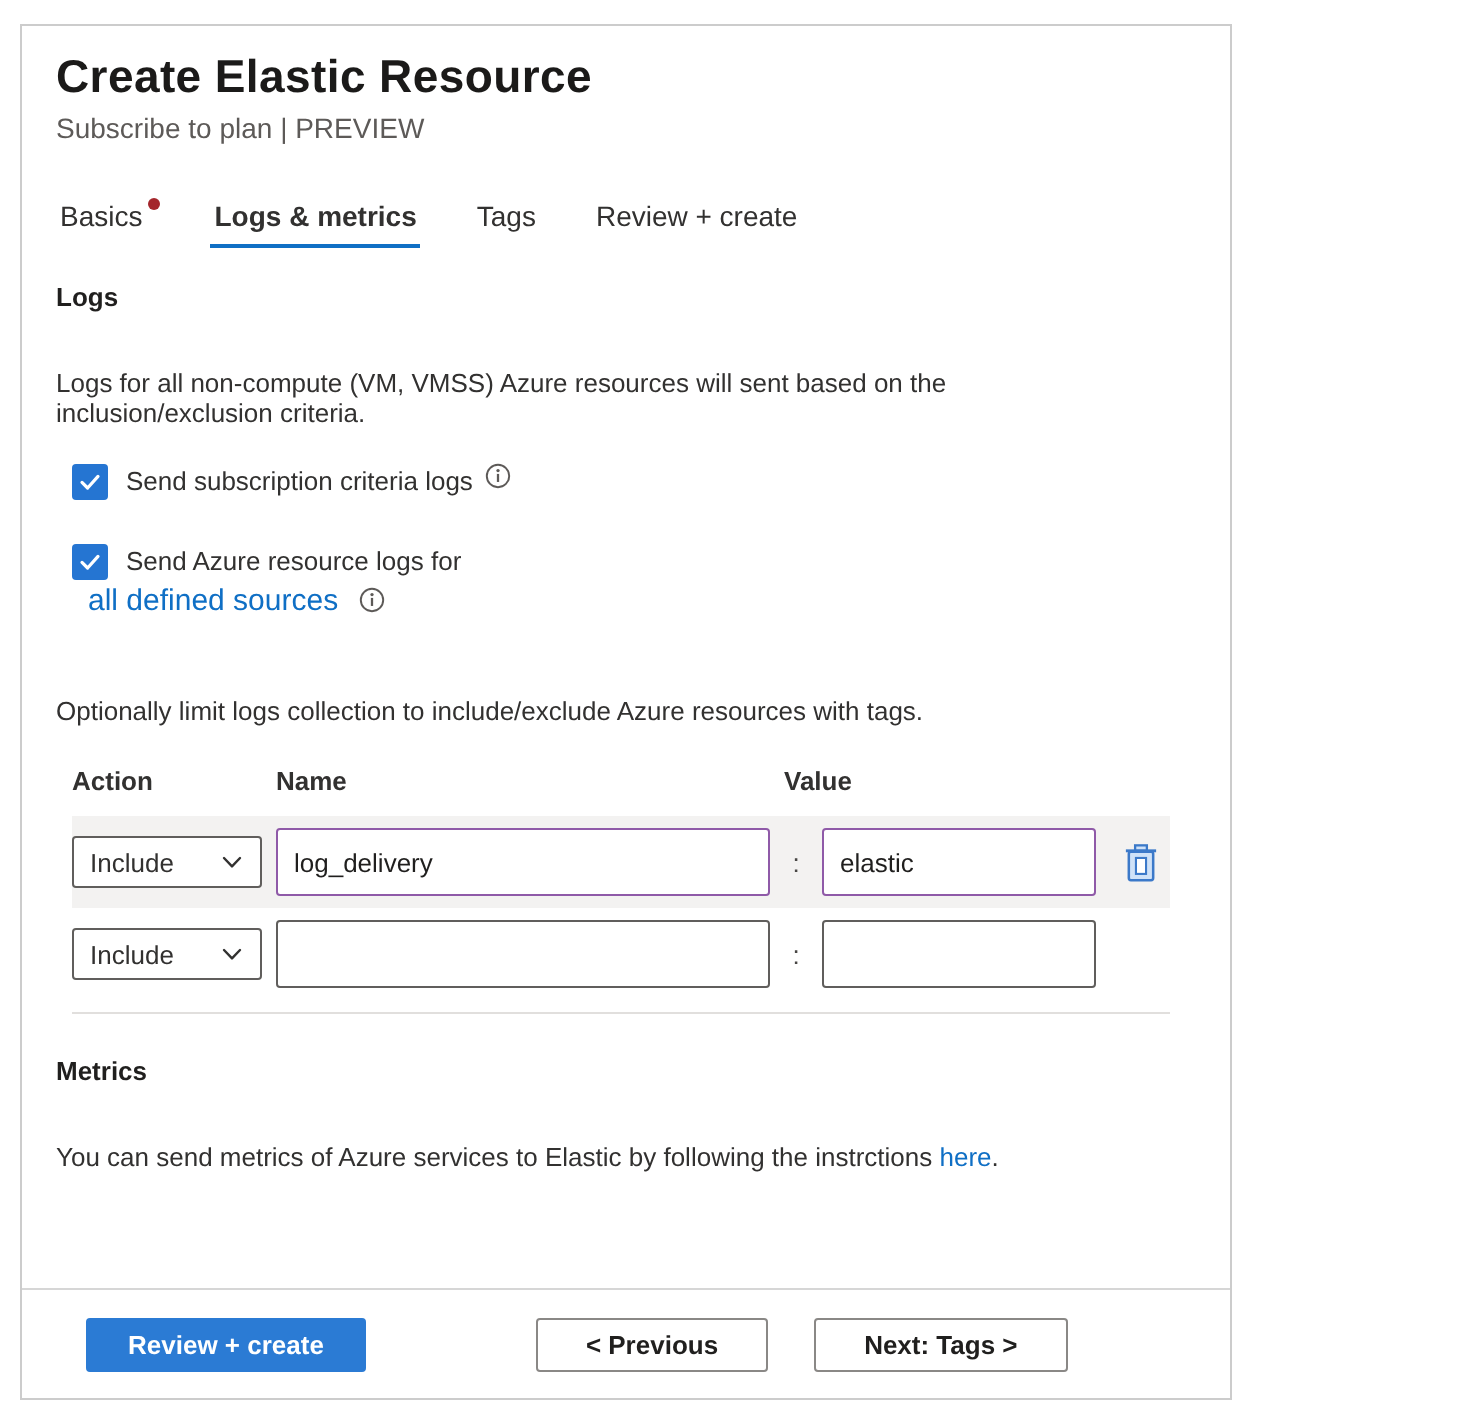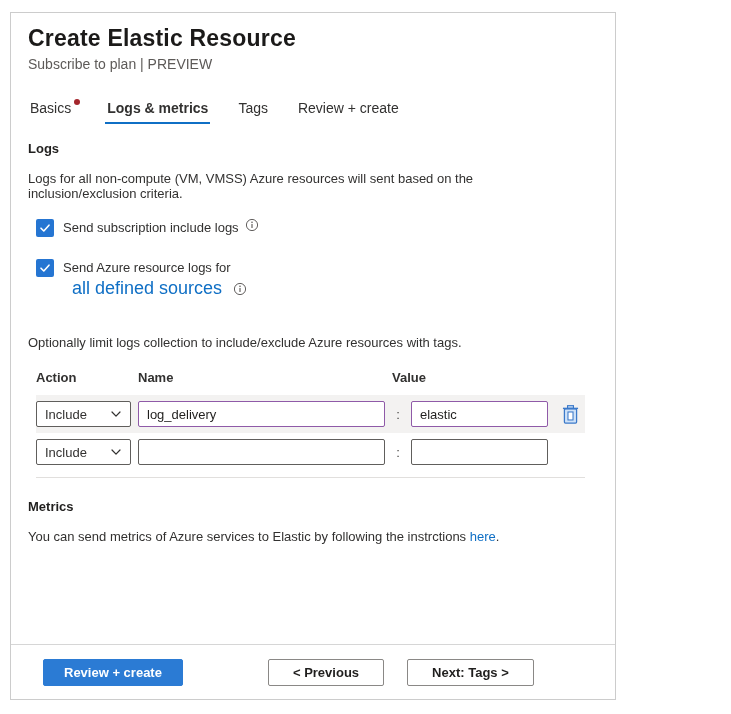--- a/index.html
+++ b/index.html
@@ -21,53 +21,53 @@
   
   .tabs { display: flex; align-items: flex-end; margin-top: 28px; gap: 26px; }
   .tab { font-size: 14px; color: #323130; padding: 0 2px 8px 2px; cursor: pointer; position: relative; }
   .tab.active { font-weight: 700; border-bottom: 2px solid #0f6fc5; padding-bottom: 6px; }
   .tab .dot {
     display: inline-block; width: 6px; height: 6px; border-radius: 50%;
     background: #a4262c; position: relative; top: -8px; left: 3px;
   }
 
   .section-heading { font-size: 13px; font-weight: 700; margin-top: 17px; color: #201f1e; }
-  .para { font-size: 13px; margin-top: 15px; color: #323130; }
+  .para { font-size: 13px; margin-top: 28px; color: #323130; }
 
   
   .check-row { display: flex; align-items: flex-start; margin: 17px 0 0 8px; }
   .checkbox {
     width: 18px; height: 18px; border-radius: 2px; background: #2575d2;
     display: flex; align-items: center; justify-content: center; flex: 0 0 auto;
     cursor: pointer; margin-top: 1px;
   }
   .check-label { font-size: 13px; margin-left: 9px; line-height: 19px; }
   .info-icon { display: inline-block; vertical-align: -2px; margin-left: 6px; cursor: pointer; }
   .link { color: #0f6fc5; text-decoration: none; cursor: pointer; }
-  .cb2-line2 { margin-left: 44px; margin-top: 2px; font-size: 18px; line-height: 18px; }
+  .cb2-line2 { margin-left: 16px; margin-top: 2px; font-size: 15px; line-height: 18px; }
 
   
   .tag-table { margin: 20px 0 0 8px; }
   .tag-grid {
     display: grid;
     grid-template-columns: 95px 247px 12px 1fr 30px;
     column-gap: 7px; align-items: center;
   }
   .tag-head { font-size: 13px; font-weight: 700; margin-bottom: 10px; }
   .tag-row { padding: 6px 0; }
   .tag-row.hovered { background: #f3f2f1; }
   .dropdown {
     height: 26px; border: 1px solid #605e5c; border-radius: 2px; background: #fff;
     display: flex; align-items: center; justify-content: space-between;
     padding: 0 8px; font-size: 13px; cursor: pointer; text-align: right;
   }
   .tag-input {
     height: 26px; width: 100%; border: 1px solid #605e5c; border-radius: 2px;
     font-size: 13px; font-family: "Liberation Sans", sans-serif;
-    padding: 0 8px; color: #201f1e; outline: none; background: #fff;
+    padding: 16px 8px; color: #201f1e; outline: none; background: #fff;
   }
   .tag-input.focus-purple { border: 1.5px solid #8f5aa8; }
   .colon { font-size: 13px; color: #484644; text-align: center; }
   .trash-btn { background: none; border: none; cursor: pointer; padding: 0; display: flex; align-items: center; justify-content: center; }
   .table-divider { border-bottom: 1px solid #e1dfdd; margin-top: 6px; }
 
   
   .footer { flex: 0 0 55px; border-top: 1px solid #d6d6d6; display: flex; align-items: center; }
   .btn {
     height: 27px; font-size: 13px; font-family: "Liberation Sans", sans-serif;
@@ -110,21 +110,21 @@
 
     <div class="section-heading">Logs</div>
     <div class="para">Logs for all non-compute (VM, VMSS) Azure resources will sent based on the inclusion/exclusion criteria.</div>
 
     <div class="check-row">
       <span class="checkbox">
         <svg width="12" height="12" viewBox="0 0 12 12">
             <polyline points="2,6.2 4.8,9 10,3.2" fill="none" stroke="#ffffff" stroke-width="1.6" stroke-linecap="round" stroke-linejoin="round"></polyline>
           </svg>
       </span>
-      <span class="check-label">Send subscription include logs</span>
+      <span class="check-label">Send subscription criteria logs</span>
       <span class="info-icon">
         <svg width="14" height="14" viewBox="0 0 16 16">
             <circle cx="8" cy="8" r="6.4" fill="none" stroke="#5d5a58" stroke-width="1.1"></circle>
             <circle cx="8" cy="4.9" r="0.95" fill="#5d5a58"></circle>
             <rect x="7.35" y="6.8" width="1.3" height="4.6" fill="#5d5a58"></rect>
           </svg>
       </span>
     </div>
 
     <div class="check-row" style="margin-top:21px;">

